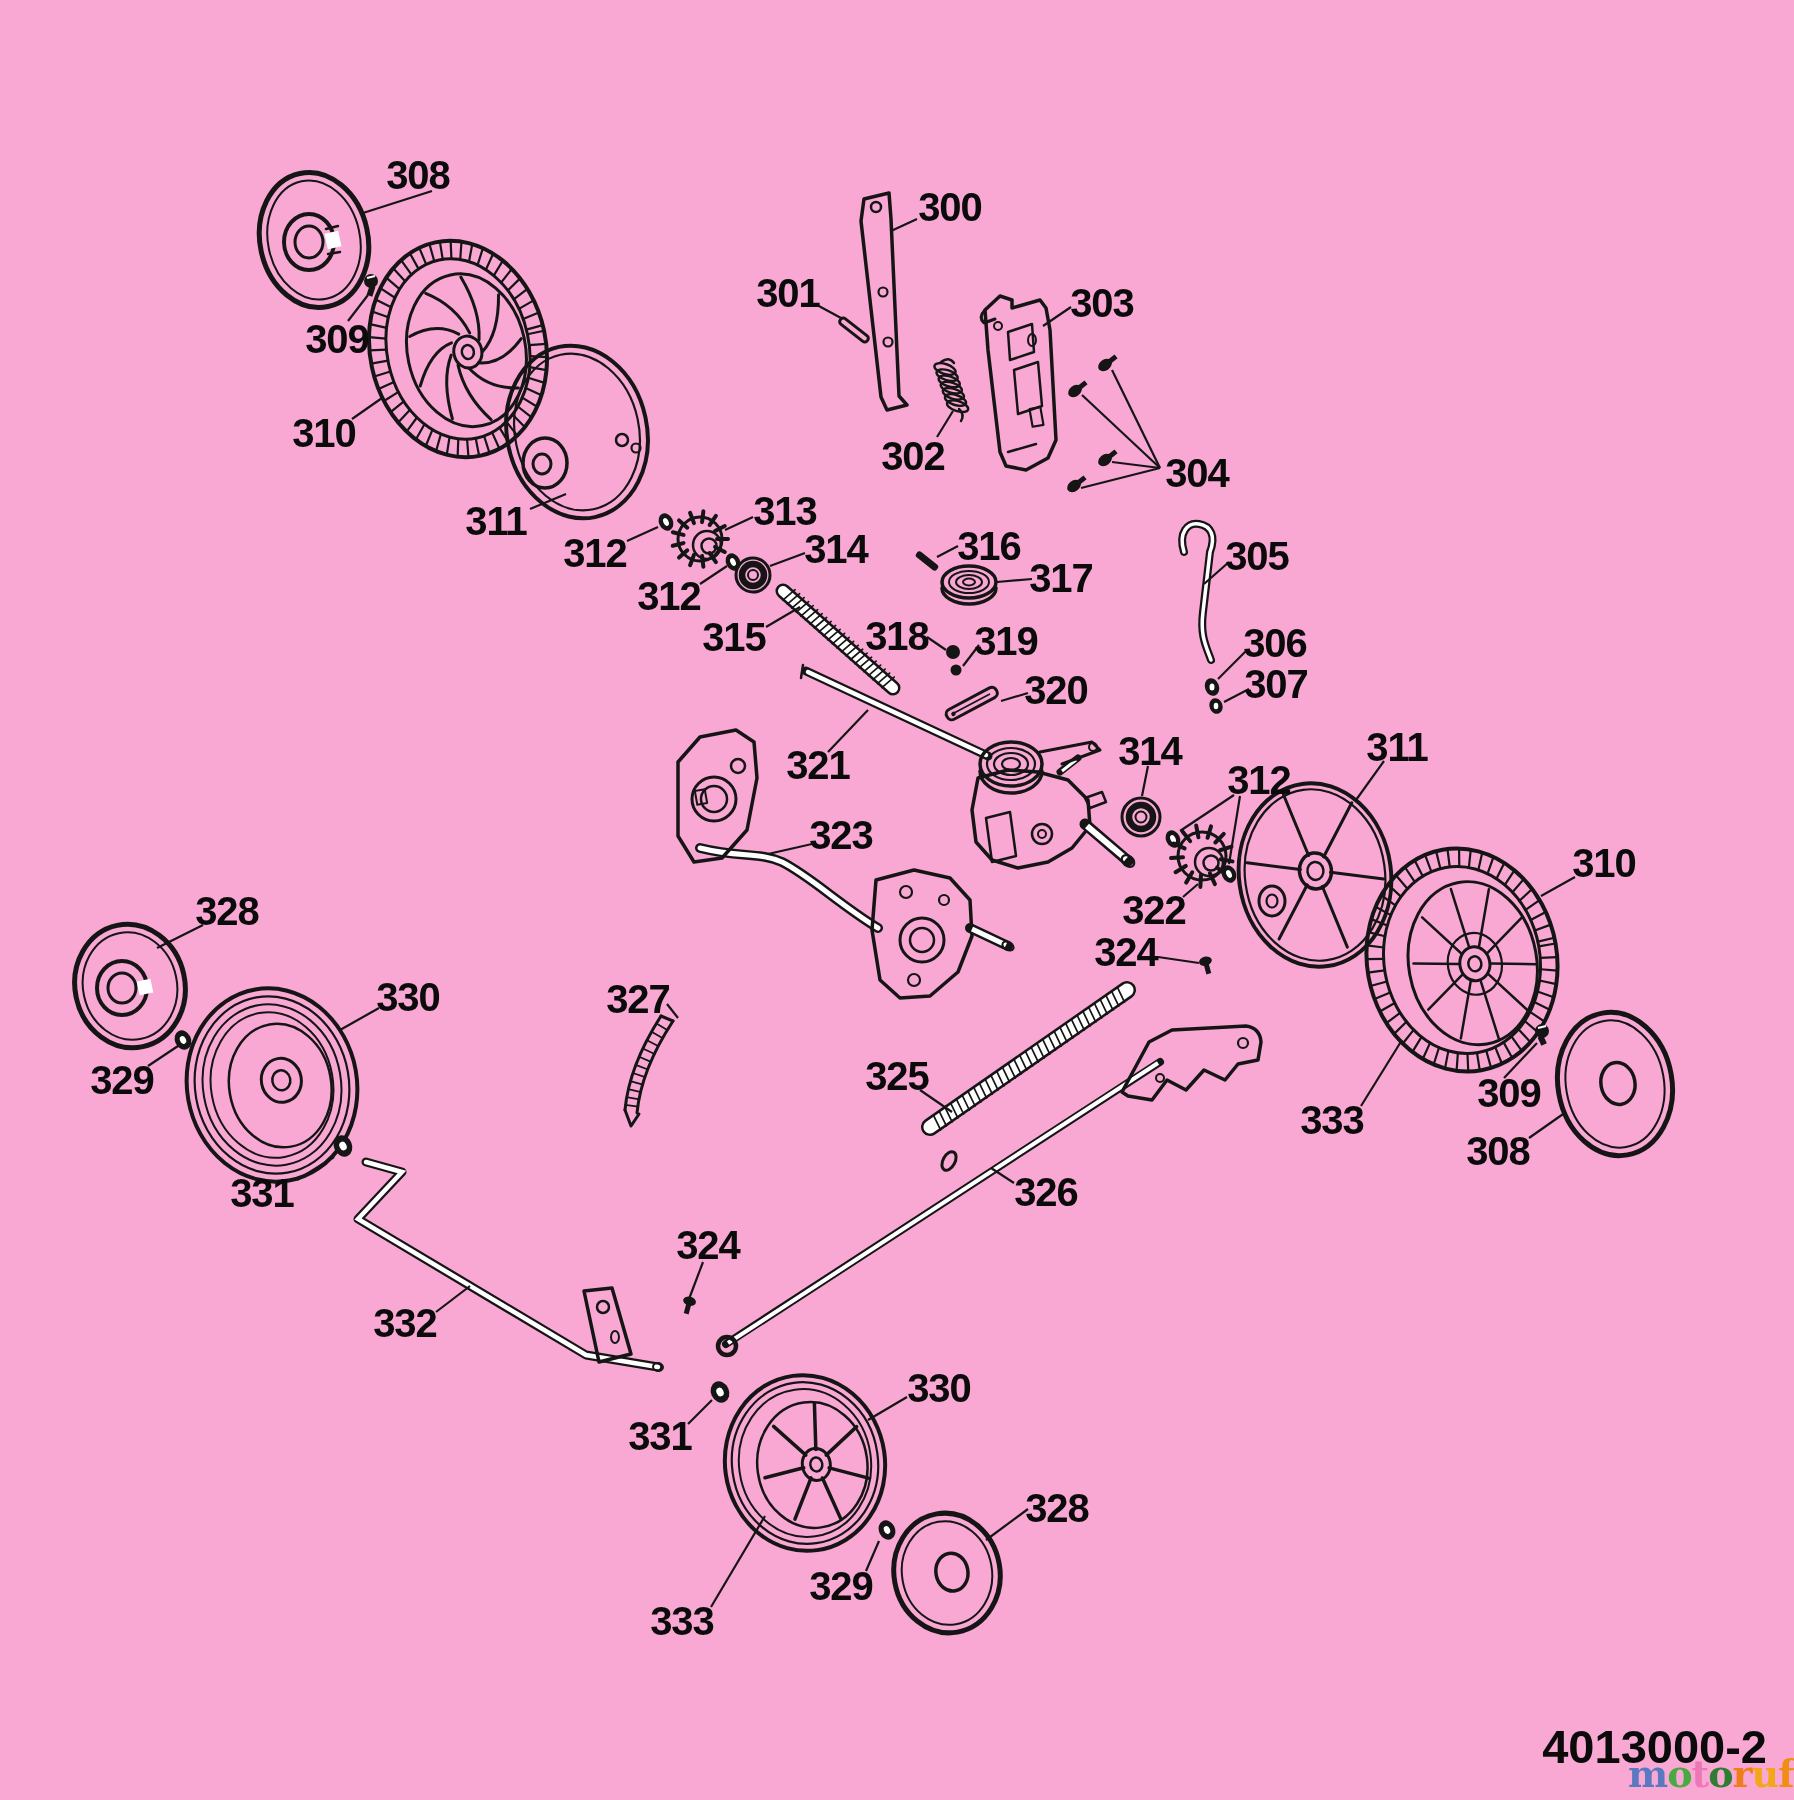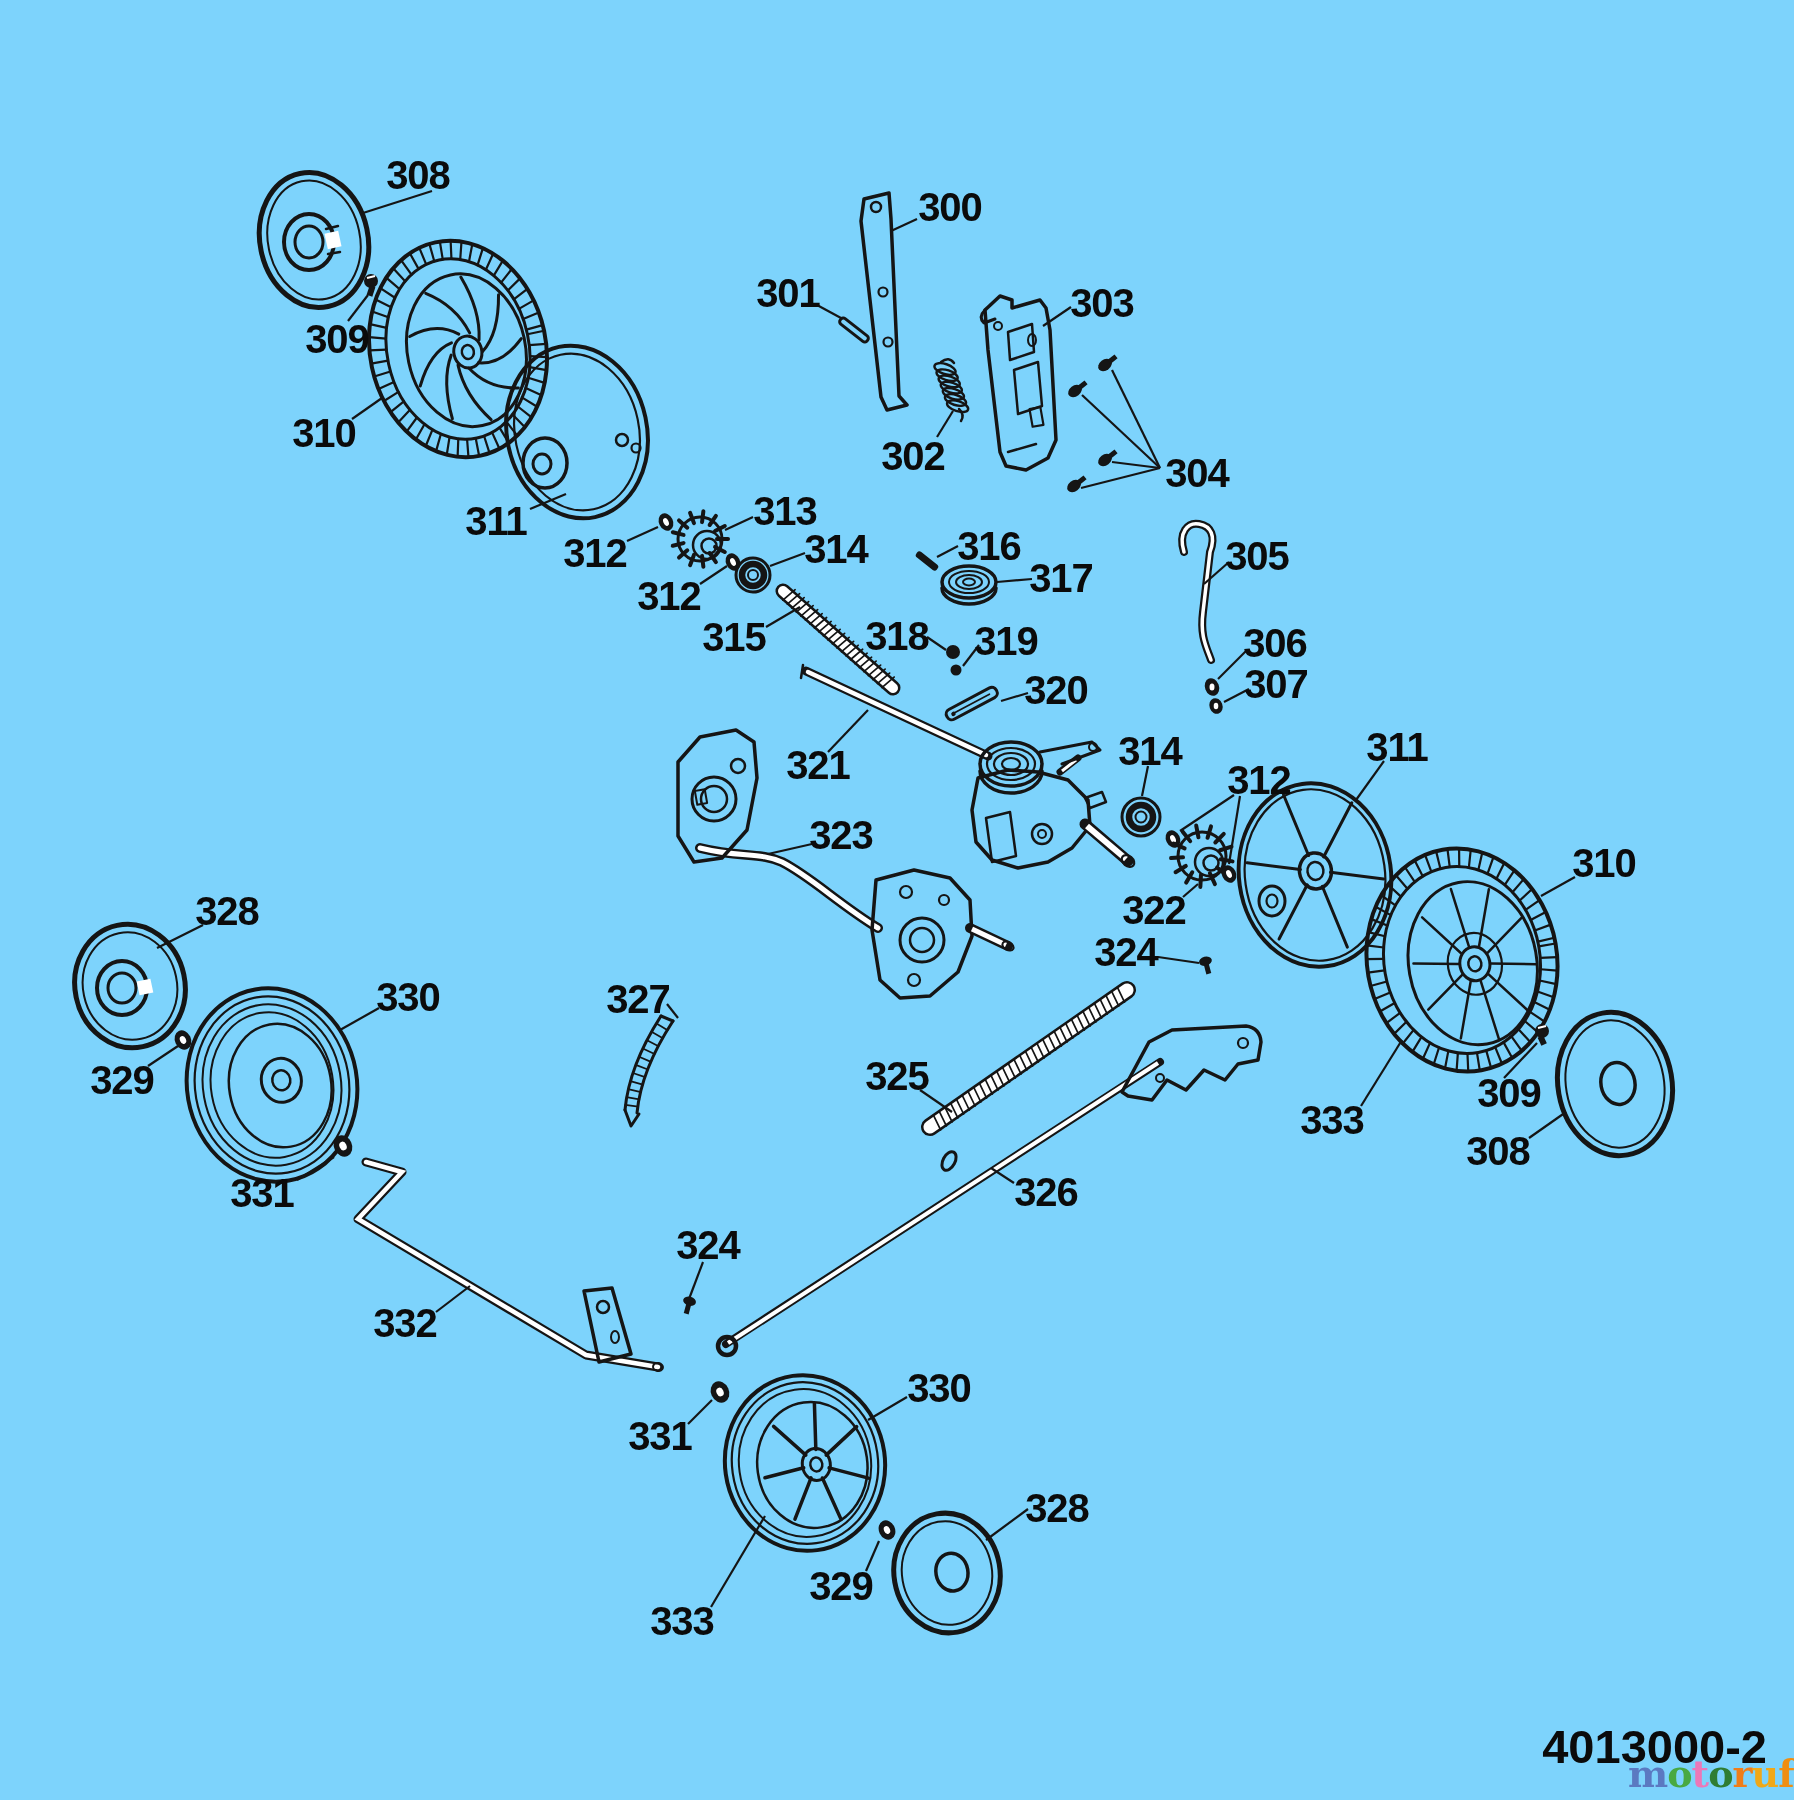--- a/index.html
+++ b/index.html
@@ -1,16 +1,16 @@
 <!DOCTYPE html>
 <html><head>
 <meta charset="utf-8">
 <style>
   html,body{margin:0;padding:0;background:#fff;}
-  #stage{width:1794px;height:1800px;position:relative;background:#7dd3fc;overflow:hidden;}
+  #stage{width:1794px;height:1800px;position:relative;background:#f9a8d4;overflow:hidden;}
   svg{display:block;}
   svg .ln{stroke:#151515;fill:none;stroke-linecap:round;stroke-linejoin:round;}
   .s17{stroke-width:1.7}.s2{stroke-width:2}.s22{stroke-width:2.2}.s25{stroke-width:2.5}
   .s3{stroke-width:3}.s35{stroke-width:3.5}.s4{stroke-width:4}.s45{stroke-width:4.5}
   .s5{stroke-width:5}.s65{stroke-width:6.5}
   .wf{fill:#fff}
   .blk{fill:#151515;stroke:none}
   .rod{stroke:#151515;stroke-width:9;fill:none;stroke-linecap:round}
   .rodw{stroke:#fff;stroke-width:4.5;fill:none;stroke-linecap:round}
   .leader{stroke:#151515;stroke-width:2.2;fill:none}

